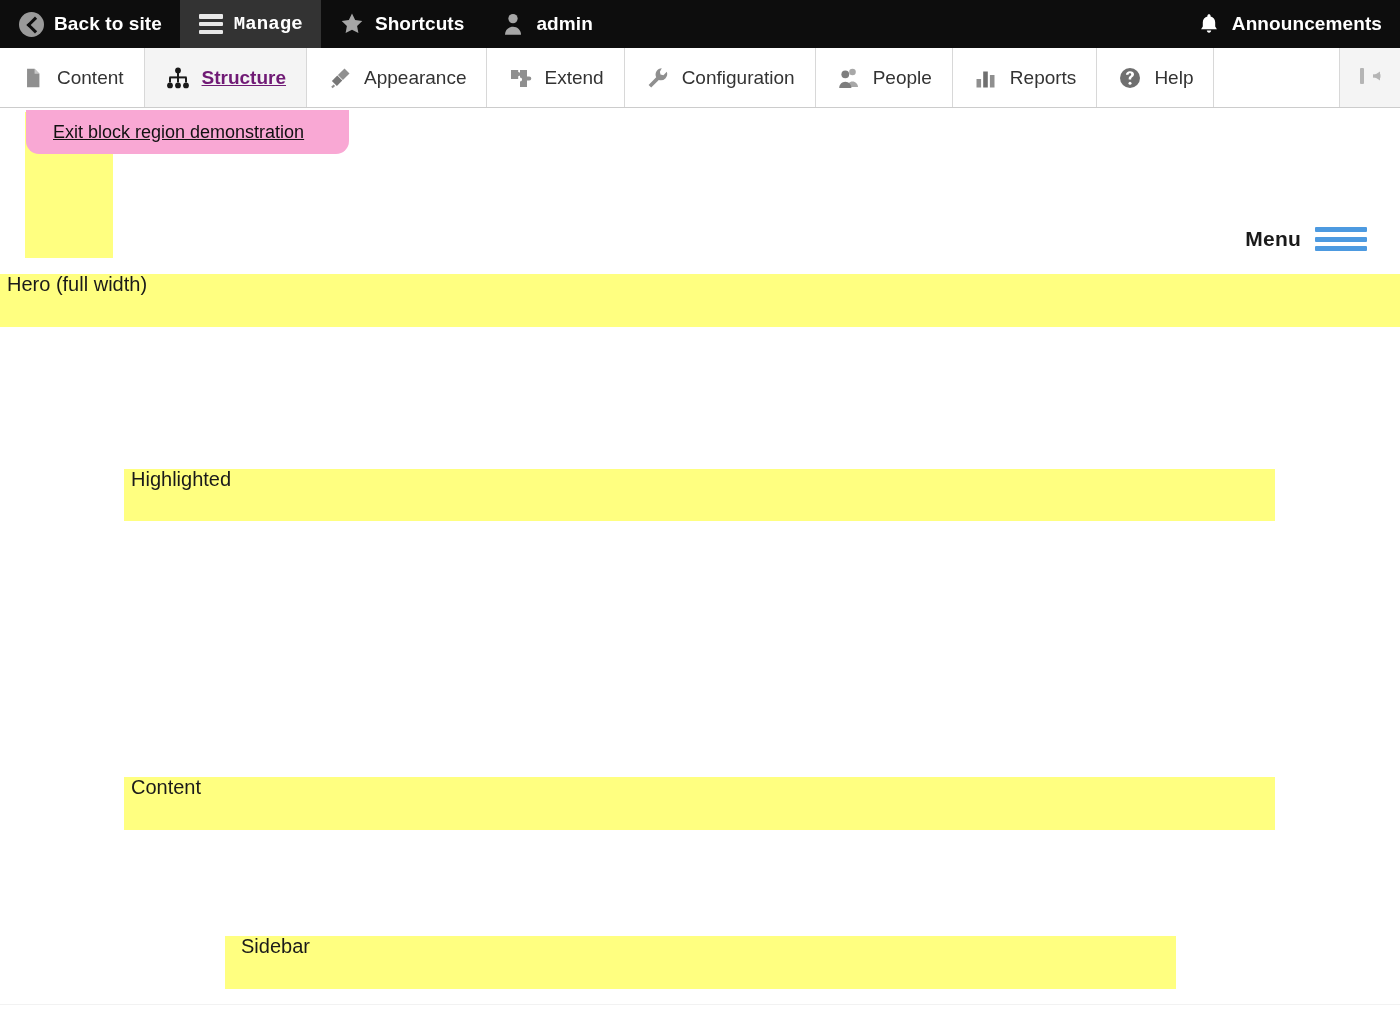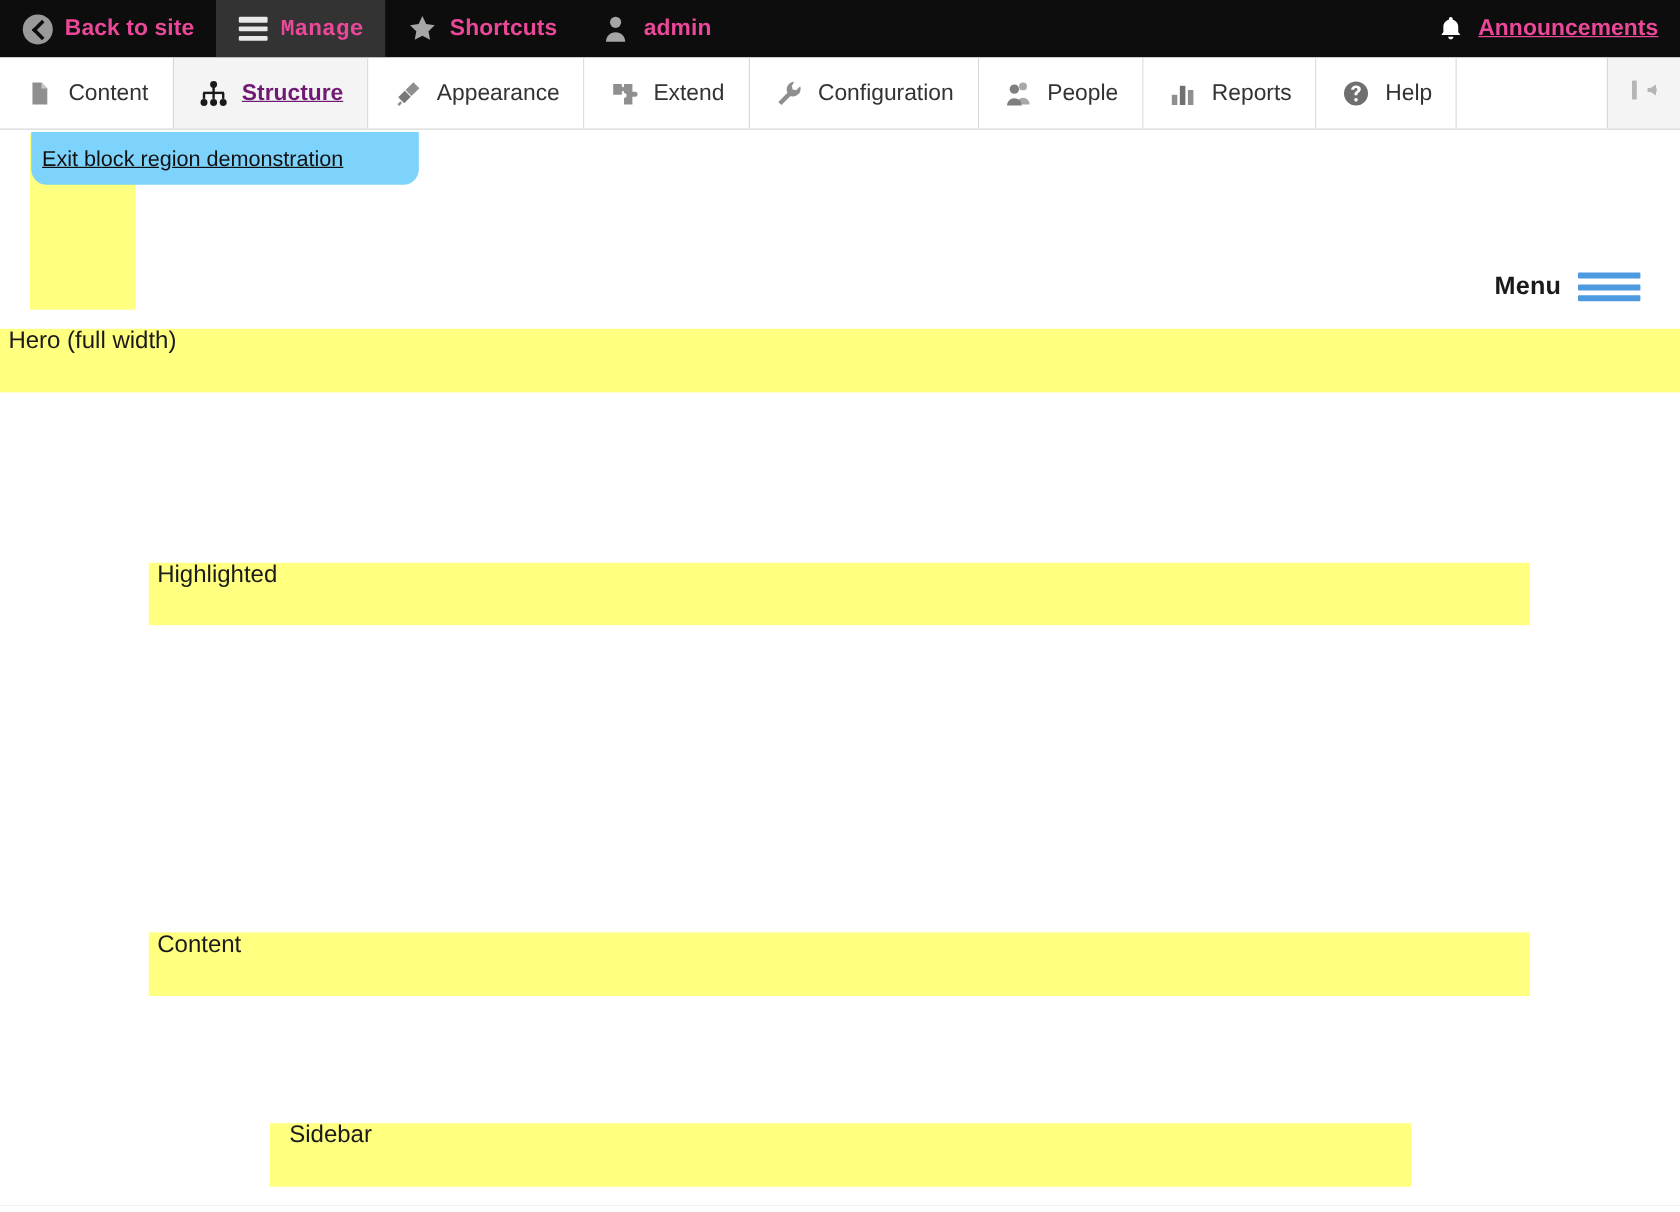--- a/index.html
+++ b/index.html
@@ -19,21 +19,21 @@
     height: 48px;
     background: #0d0d0d;
     display: flex;
     align-items: stretch;
   }
   .bar-item {
     display: flex;
     align-items: center;
     gap: 10px;
     padding: 0 18px;
-    color: #ec4899;
+    color: #ffffff;
     font-size: 19px;
     font-weight: bold;
     letter-spacing: 0.1px;
     white-space: nowrap;
     cursor: pointer;
     text-decoration: none;
     background: transparent;
   }
   .bar-item.active {
     background: #333333;
@@ -129,26 +129,26 @@
     flex: 0 0 26px;
     color: #6e6e6e;
   }
 
   
   #exit-demo-message {
     position: absolute;
     top: 110px; left: 26px;
     width: 323px;
     height: 44px;
-    background: #7dd3fc;
+    background: #f9a8d4;
     border-bottom-left-radius: 13px;
     border-bottom-right-radius: 13px;
     display: flex;
     align-items: center;
-    padding-left: 9px;
+    padding-left: 27px;
   }
   #exit-demo-message a {
     font-size: 18px;
     color: #111111;
     text-decoration: underline;
     cursor: pointer;
     white-space: nowrap;
   }
 
   
@@ -271,21 +271,21 @@
       <svg width="26" height="26" viewBox="0 0 24 24" aria-hidden="true">
         <circle cx="12" cy="7" r="4.3" fill="#a6a6a6"></circle>
         <path d="M4.6 22c0-4.3 3.3-7.4 7.4-7.4s7.4 3.1 7.4 7.4z" fill="#a6a6a6"></path>
       </svg>
     </span>
     <span>admin</span>
   </a>
 
   <div class="bar-spacer"></div>
 
-  <a class="bar-item" style="text-decoration:underline;">
+  <a class="bar-item" style="">
     <span class="bar-icon">
       <svg width="24" height="24" viewBox="0 0 24 24" aria-hidden="true">
         <path d="M12 2.2c-.9 0-1.6.7-1.6 1.6v.6C7.7 5 5.8 7.4 5.8 10.3v4.3l-1.7 2.6h15.8l-1.7-2.6v-4.3c0-2.9-1.9-5.3-4.6-5.9v-.6c0-.9-.7-1.6-1.6-1.6z" fill="#ffffff"></path>
         <path d="M9.8 18.6c0 1.2 1 2.2 2.2 2.2s2.2-1 2.2-2.2z" fill="#ffffff"></path>
       </svg>
     </span>
     <span>Announcements</span>
   </a>
 
 </div>

